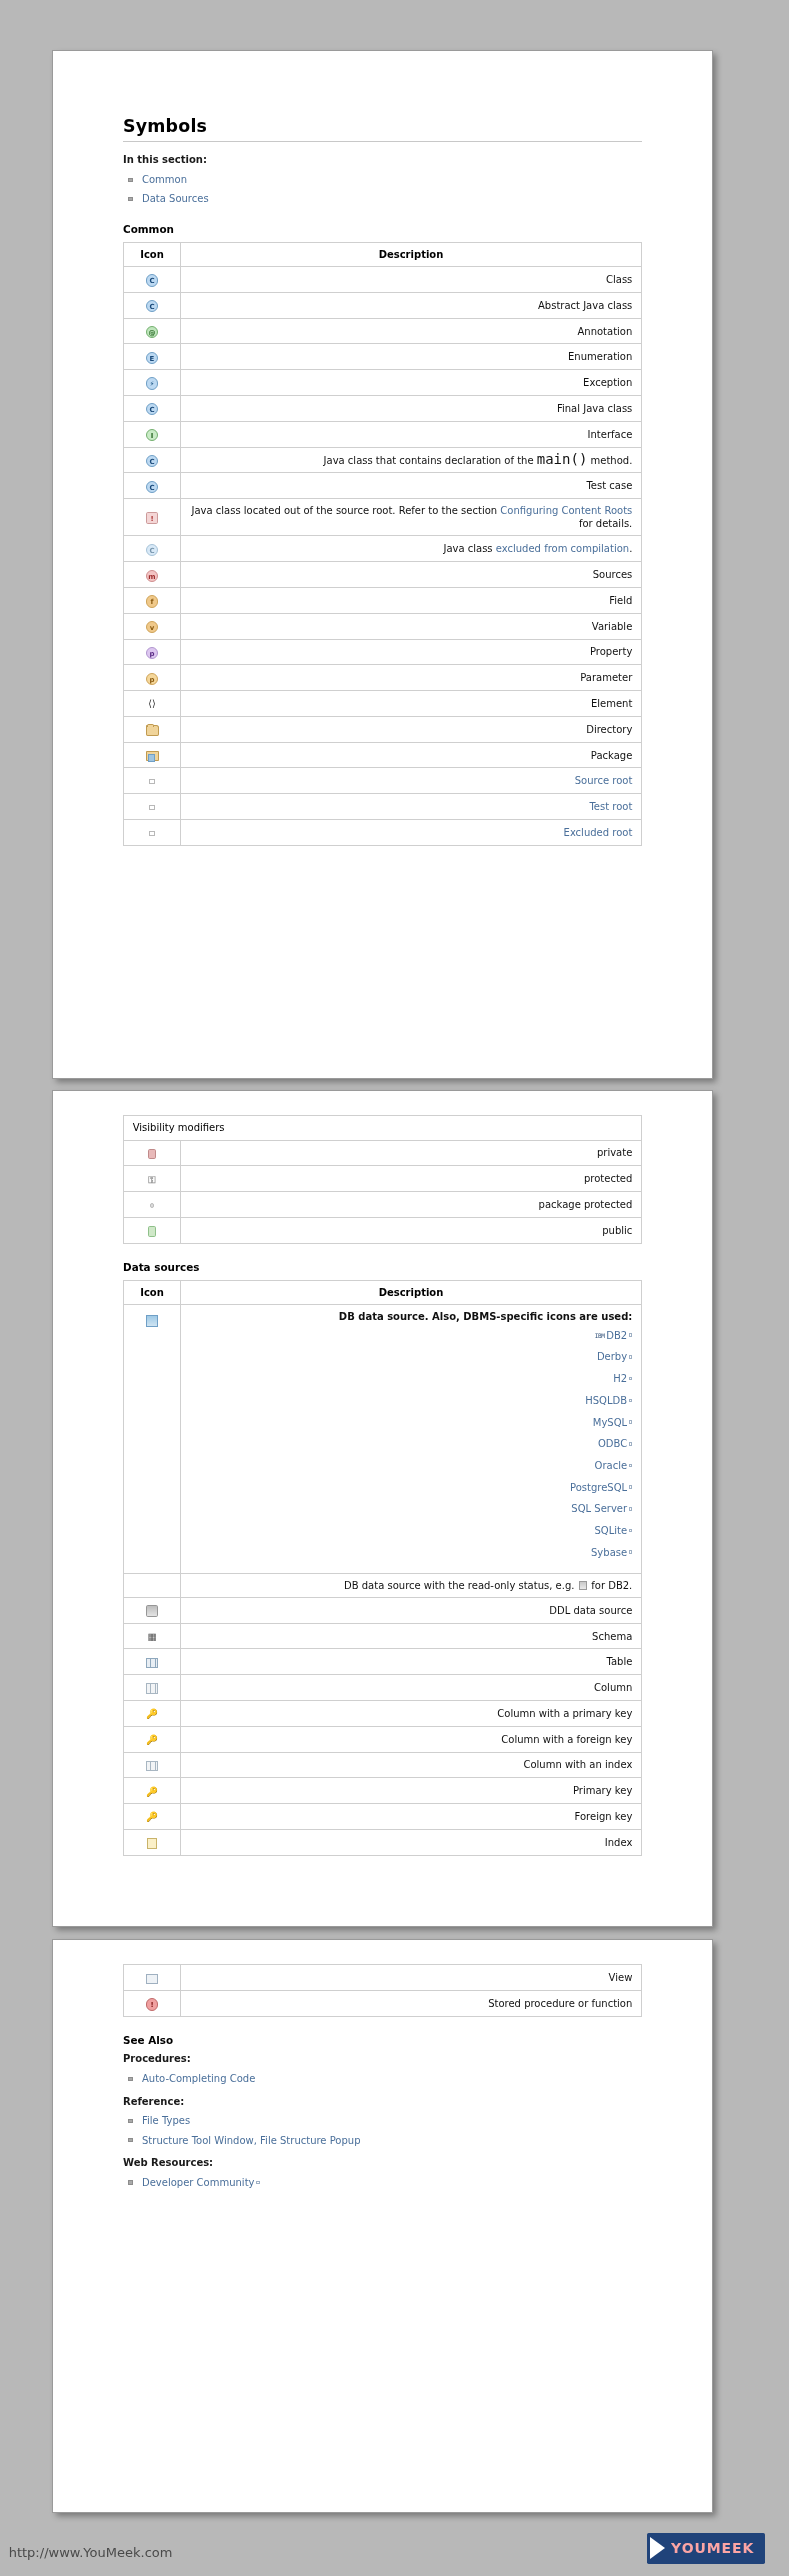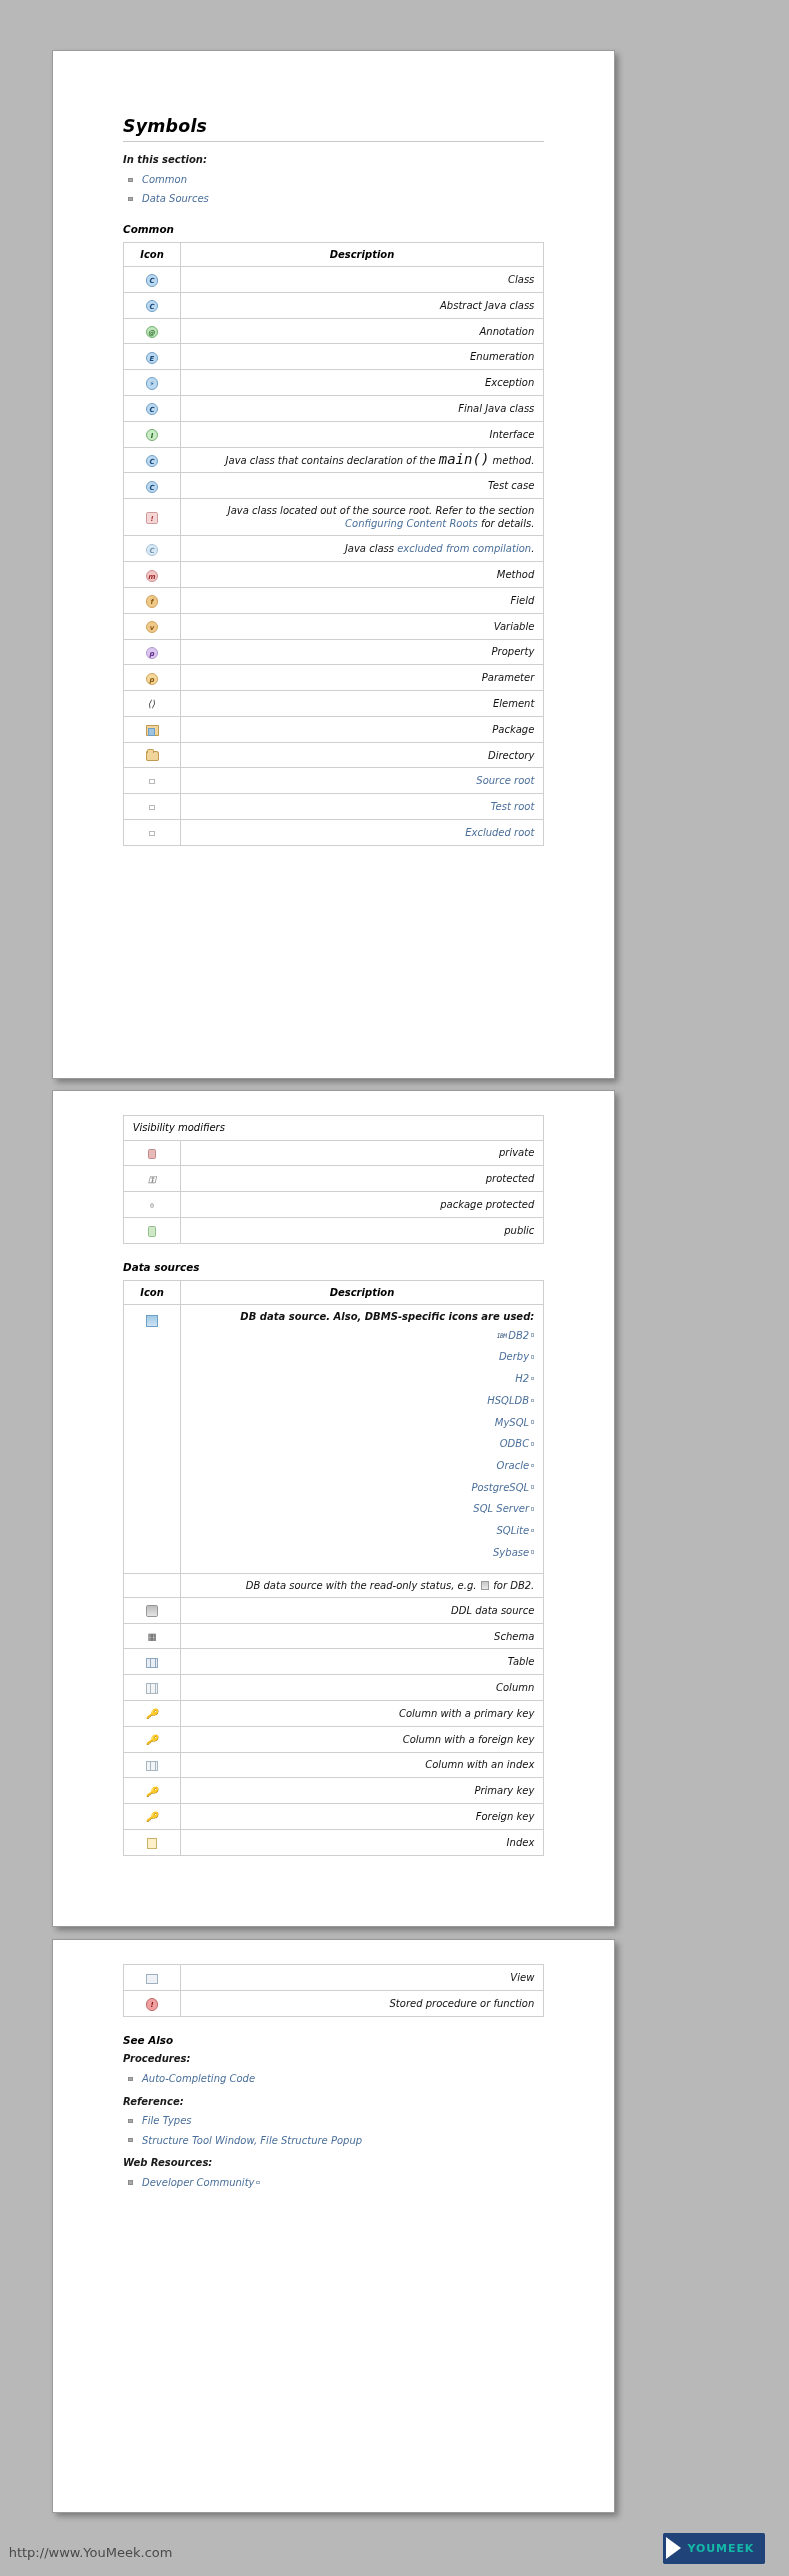--- a/index.html
+++ b/index.html
@@ -13,25 +13,24 @@
     position: relative;
     width: 789px;
     height: 2576px;
     overflow: hidden;
   }
 
   
   .sheet {
     position: absolute;
     left: 52px;
-    width: 563px;
+    width: 661px;
     background: #ffffff;
     border: 0.9px solid #9a9a9a;
     box-shadow: 4.4px 4.4px 6.1px rgba(0,0,0,0.35);
-    font-style: italic;
   }
   #sheet-1 { top: 50px;   height: 1029px; }
   #sheet-2 { top: 1090px; height: 837px; }
   #sheet-3 { top: 1939px; height: 574px; }
 
   .sheet-inner { padding: 0 70px; }
 
   
   .doc-title {
     font-size: 17.4px;
@@ -210,22 +209,22 @@
     border-radius: 1.7px;
   }
   .logo-mark {
     width: 0; height: 0;
     border-top: 11.3px solid transparent;
     border-bottom: 11.3px solid transparent;
     border-left: 15px solid #ffffff;
     margin-right: 6.1px;
   }
   .logo-text {
-    color: #14b8a6;
-    font-size: 11px;
+    color: #fca5a5;
+    font-size: 14px;
     font-weight: bold;
     letter-spacing: 0.9px;
     font-family: "DejaVu Sans", sans-serif;
   }
 </style>
 </head>
 <body>
 
 <div class="sheet" id="sheet-1">
   <div class="sheet-inner">
@@ -292,21 +291,21 @@
         <tr>
           <td class="icon-cell"><span class="ic ic-outside">!</span></td>
           <td class="desc-cell"><span>Java class located out of the source root. Refer to the section </span><a class="link" href="#">Configuring Content Roots</a><span> for details.</span></td>
         </tr>
         <tr>
           <td class="icon-cell"><span class="ic ic-excluded">C</span></td>
           <td class="desc-cell"><span>Java class </span><a class="link" href="#">excluded from compilation</a><span>.</span></td>
         </tr>
         <tr>
           <td class="icon-cell"><span class="ic ic-method">m</span></td>
-          <td class="desc-cell">Method</td>
+          <td class="desc-cell">Sources</td>
         </tr>
         <tr>
           <td class="icon-cell"><span class="ic ic-variable">f</span></td>
           <td class="desc-cell">Field</td>
         </tr>
         <tr>
           <td class="icon-cell"><span class="ic ic-variable">v</span></td>
           <td class="desc-cell">Variable</td>
         </tr>
         <tr>
@@ -315,26 +314,26 @@
         </tr>
         <tr>
           <td class="icon-cell"><span class="ic ic-parameter">p</span></td>
           <td class="desc-cell">Parameter</td>
         </tr>
         <tr>
           <td class="icon-cell"><span class="ic ic-element">⟨⟩</span></td>
           <td class="desc-cell">Element</td>
         </tr>
         <tr>
+          <td class="icon-cell"><span class="ic ic-folder"></span></td>
+          <td class="desc-cell">Directory</td>
+        </tr>
+        <tr>
           <td class="icon-cell"><span class="ic ic-package"></span></td>
           <td class="desc-cell">Package</td>
-        </tr>
-        <tr>
-          <td class="icon-cell"><span class="ic ic-folder"></span></td>
-          <td class="desc-cell">Directory</td>
         </tr>
         <tr>
           <td class="icon-cell"><span class="ic ic-root"></span></td>
           <td class="desc-cell"><a class="link" href="#">Source root</a></td>
         </tr>
         <tr>
           <td class="icon-cell"><span class="ic ic-root"></span></td>
           <td class="desc-cell"><a class="link" href="#">Test root</a></td>
         </tr>
         <tr>

